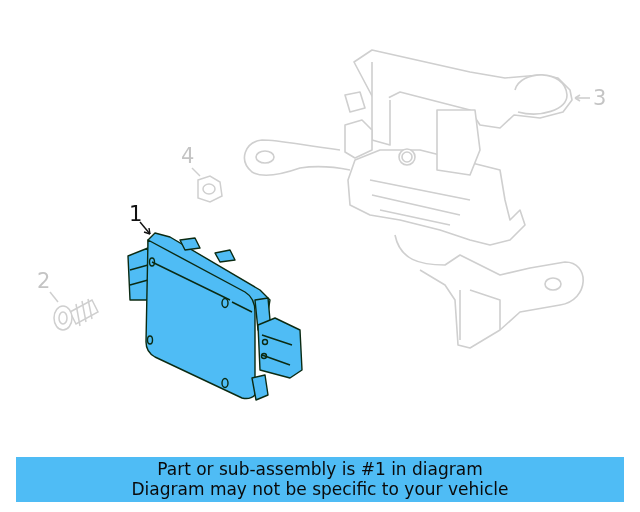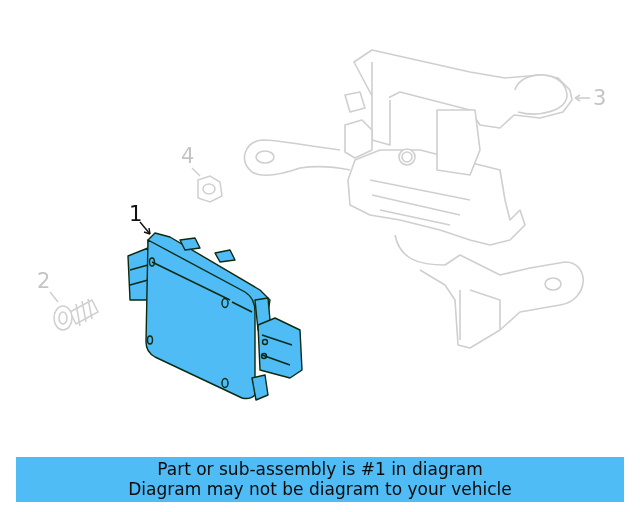--- a/index.html
+++ b/index.html
@@ -99,14 +99,14 @@
   </svg>
 
   <span class="callout main" style="left:129px; top:204px;">1</span>
   <span class="callout dim" style="left:37px; top:271px;">2</span>
   <span class="callout dim" style="left:593px; top:88px;">3</span>
   <span class="callout dim" style="left:181px; top:146px;">4</span>
 </div>
 
 <div id="banner">
   <div>Part or sub-assembly is #1 in diagram</div>
-  <div>Diagram may not be diagram to your vehicle</div>
+  <div>Diagram may not be specific to your vehicle</div>
 </div>
 
 </body></html>

